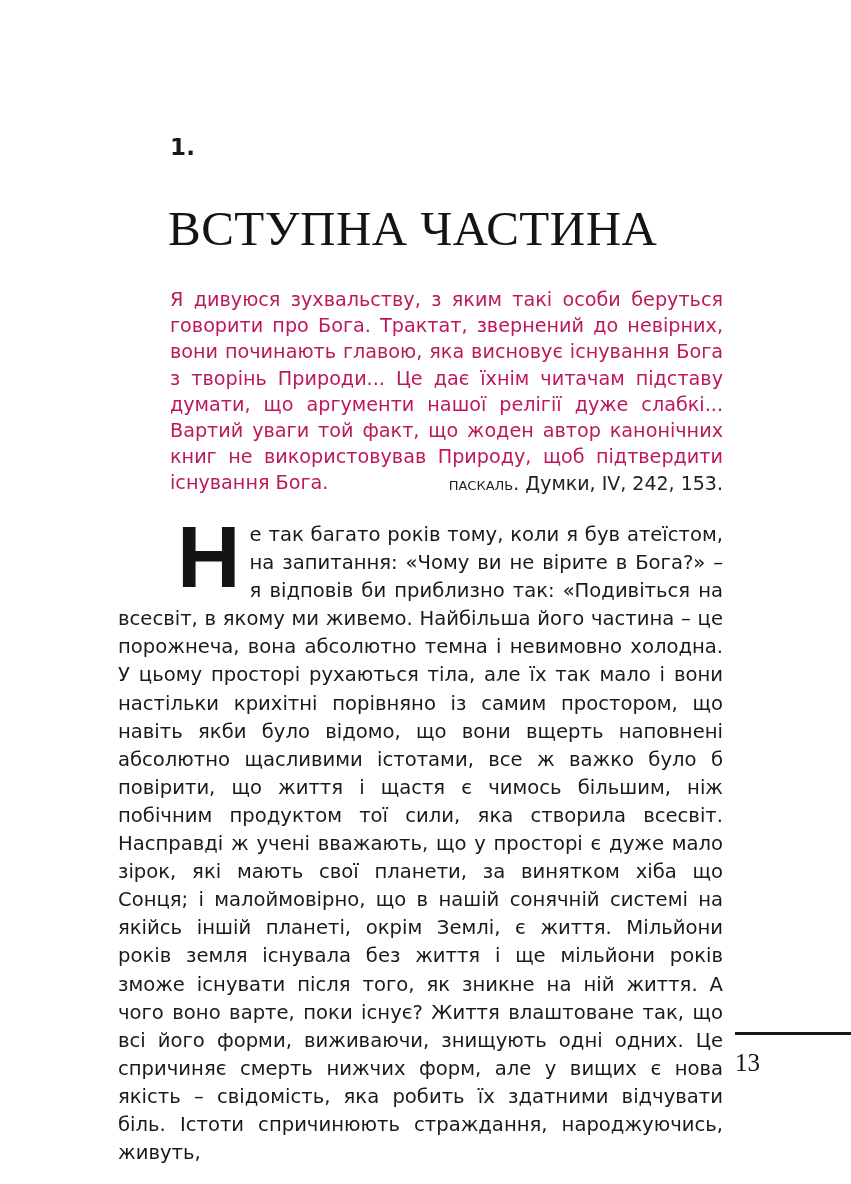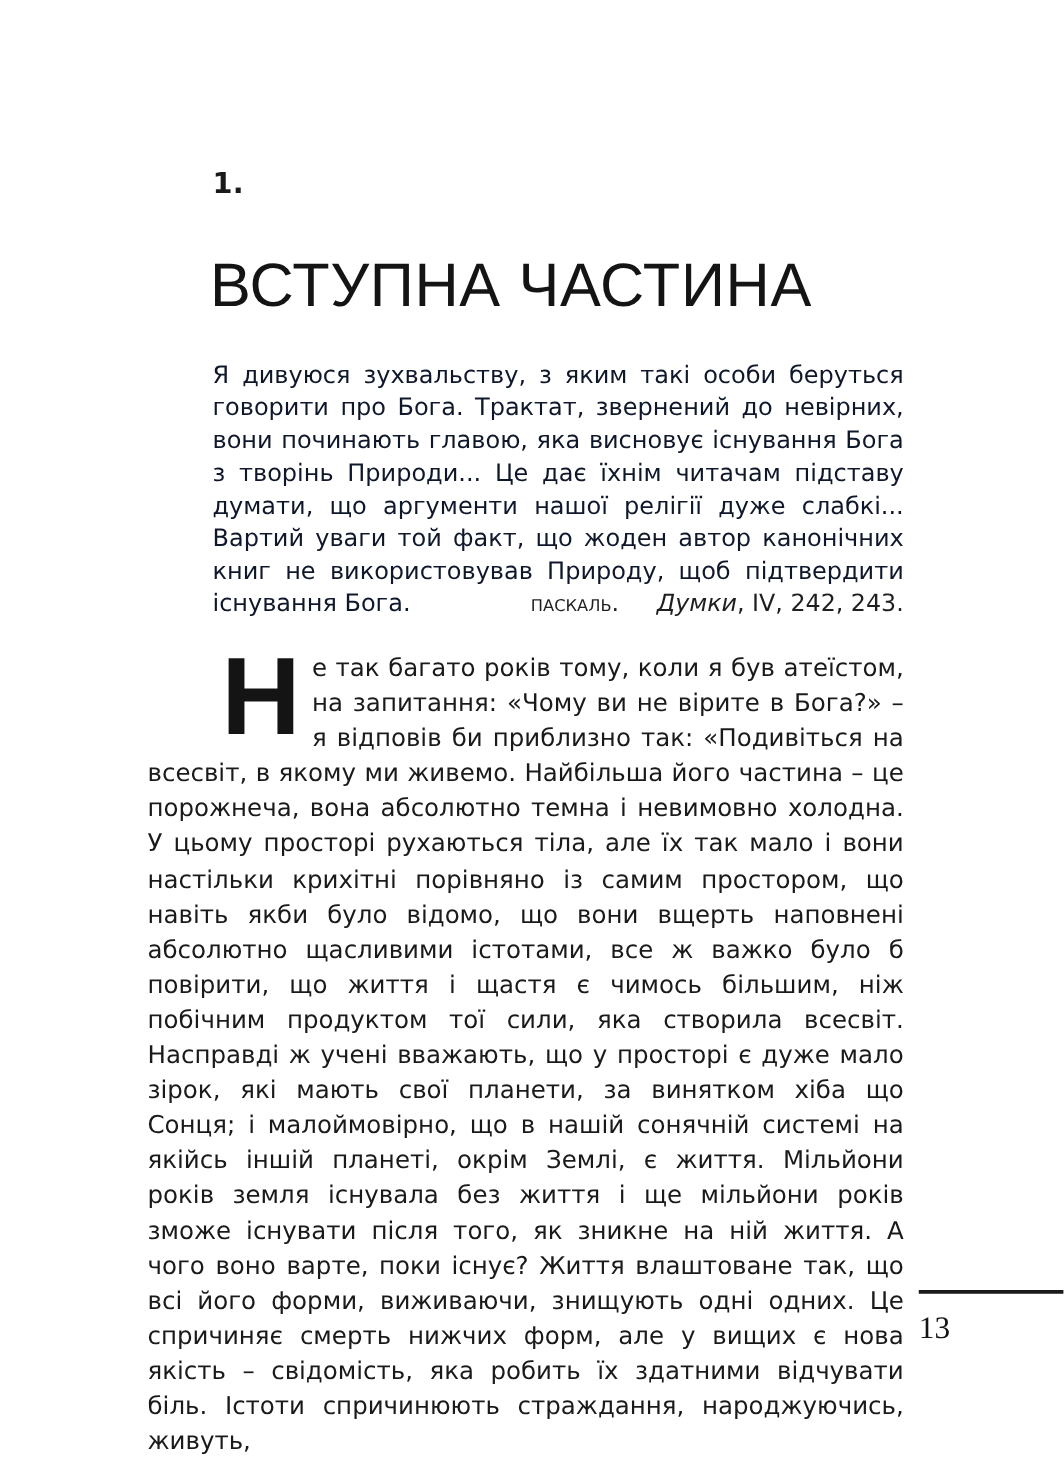--- a/index.html
+++ b/index.html
@@ -28,21 +28,21 @@
     letter-spacing: 0.2px;
     color: #1a1a1a;
     line-height: 1;
   }
 
   
   .chapter-title {
     position: absolute;
     left: 168px;
     top: 170px;
-    font-family: Liberation Sans, sans-serif;
+    font-family: Liberation Serif, serif;
     font-size: 49px;
     font-weight: 300;
     letter-spacing: 0.5px;
     color: #141414;
     line-height: 1.08;
     white-space: nowrap;
     transform: scaleX(1.0);
     transform-origin: left top;
   }
 
@@ -50,21 +50,21 @@
   .epigraph {
     position: absolute;
     left: 170px;
     top: 287px;
     width: 553px;
     font-family: "DejaVu Sans", sans-serif;
     font-size: 19.2px;
     line-height: 26.2px;
     text-align: justify;
     text-justify: inter-word;
-    color: #0f172a;
+    color: #be185d;
     hyphens: manual;
   }
   .epigraph p {
     margin: 0;
   }
 
   .epigraph-source {
     position: absolute;
     left: 170px;
     top: 470px;
@@ -76,22 +76,20 @@
     line-height: 26px;
   }
   .epigraph-source .author {
     font-variant: small-caps;
     text-transform: lowercase;
   }
   .epigraph-source .author::first-letter {
     text-transform: uppercase;
   }
   .epigraph-source .work {
-    font-style: italic;
-    margin-left: 24px;
   }
 
   
   .body-text {
     position: absolute;
     left: 118px;
     top: 521px;
     width: 605px;
     font-family: "DejaVu Sans", sans-serif;
     font-size: 19.6px;
@@ -145,21 +143,21 @@
 
   <div class="chapter-number">1.</div>
 
   <h1 class="chapter-title">ВСТУПНА ЧАСТИНА</h1>
 
   <div class="epigraph">
     <p>Я дивуюся зухвальству, з яким такі особи беруться говорити про Бога. Трактат, звернений до невірних, вони починають главою, яка висновує існування Бога з творінь Природи... Це дає їхнім читачам підставу думати, що аргументи нашої релігії дуже слабкі... Вартий уваги той факт, що жоден автор канонічних книг не використовував Природу, щоб підтвердити існування Бога.</p>
   </div>
 
   <div class="epigraph-source">
-    <span class="author">Паскаль.</span><span>&nbsp;</span><span class="work">Думки</span><span>, IV, 242, 243.</span>
+    <span class="author">Паскаль.</span><span>&nbsp;</span><span class="work">Думки</span><span>, IV, 242, 153.</span>
   </div>
 
   <div class="body-text">
     <p><span class="dropcap">Н</span><span>е так багато років тому, коли я був атеїстом, на запитання: «Чому ви не вірите в Бога?» – я відповів би приблизно так: «Подивіться на всесвіт, в якому ми живемо. Найбільша його частина – це порожнеча, вона абсолютно темна і невимовно холодна. У цьому просторі рухаються тіла, але їх так мало і вони настільки крихітні порівняно із самим простором, що навіть якби було відомо, що вони вщерть наповнені абсолютно щасливими істотами, все ж важко було б повірити, що життя і щастя є чимось більшим, ніж побічним продуктом тої сили, яка створила всесвіт. Насправді ж учені вважають, що у просторі є дуже мало зірок, які мають свої планети, за винятком хіба що Сонця; і малоймовірно, що в нашій сонячній системі на якійсь іншій планеті, окрім Землі, є життя. Мільйони років земля існувала без життя і ще мільйони років зможе існувати після того, як зникне на ній життя. А чого воно варте, поки існує? Життя влаштоване так, що всі його форми, виживаючи, знищують одні одних. Це спричиняє смерть нижчих форм, але у вищих є нова якість – свідомість, яка робить їх здатними відчувати біль. Істоти спричинюють страждання, народжуючись, живуть,</span></p>
   </div>
 
   <div class="footer-rule"></div>
 
   <div class="page-number">13</div>
 

